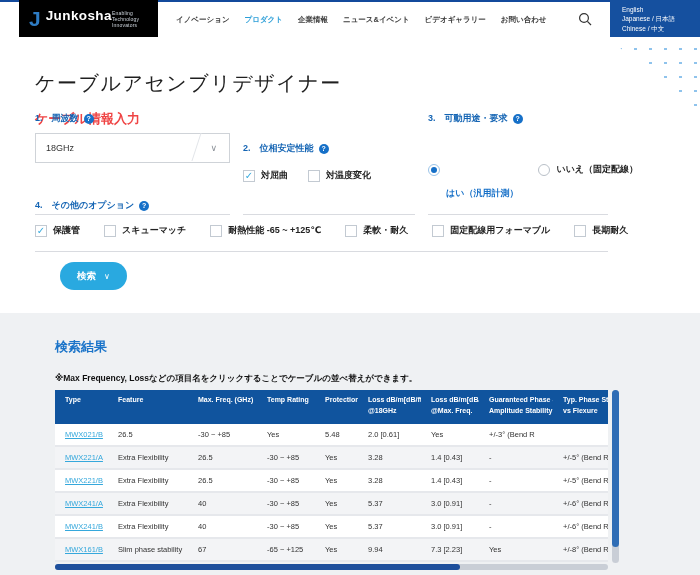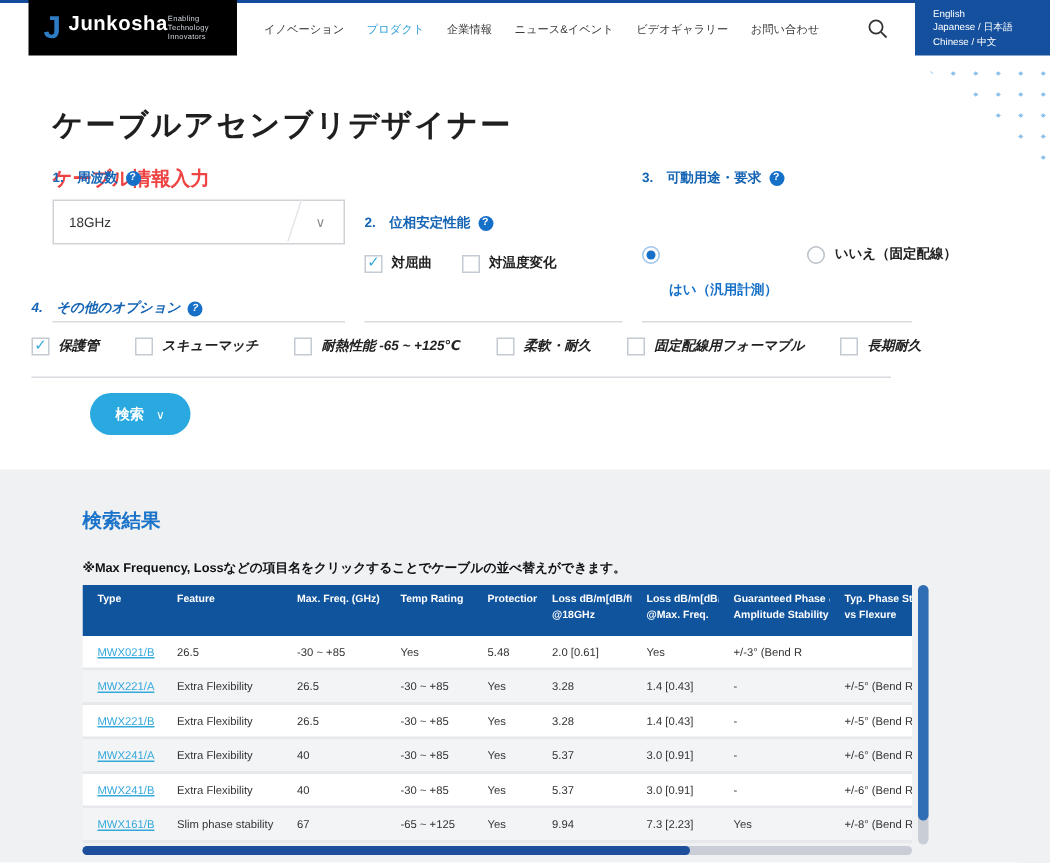--- a/index.html
+++ b/index.html
@@ -11,34 +11,34 @@
   }
   
   .topline{position:absolute;left:0;top:0;width:700px;height:2px;background:#134a9c;}
   .logo-box{position:absolute;left:19px;top:0;width:139px;height:37px;background:#000;
     display:flex;align-items:center;padding-left:10px;box-sizing:border-box;}
   .logo-mark{color:#2e7cc4;font-size:21px;font-weight:bold;line-height:1;margin-right:5px;}
   .brand-wrap{display:flex;flex-direction:row;}
   .brand{color:#fff;font-size:13.5px;font-weight:bold;letter-spacing:.4px;line-height:1.1;}
   .tagline{color:#cfd6de;font-size:5px;letter-spacing:.2px;margin-top:1px;}
   .nav{position:absolute;left:176px;top:2px;height:35px;display:flex;align-items:center;gap:15px;}
-  .nav-item{font-size:7.5px;font-weight:normal;color:#3a3a3a;cursor:pointer;white-space:nowrap;}
+  .nav-item{font-size:7.5px;font-weight:bold;color:#3a3a3a;cursor:pointer;white-space:nowrap;}
   .nav-item.active{color:#2d9fd8;}
   .search-btn{position:absolute;left:578px;top:12px;width:14px;height:14px;cursor:pointer;}
   .lang-box{position:absolute;left:610px;top:0;width:90px;height:37px;background:#15509f;
     box-sizing:border-box;padding:5px 0 0 12px;}
   .lang-line{color:#fff;font-size:6.5px;line-height:1.45;cursor:pointer;white-space:nowrap;}
   
   .dots{position:absolute;left:613px;top:42px;width:87px;height:72px;
     background-image:radial-gradient(circle,#8fc3ec 1.3px,rgba(143,195,236,0) 1.4px);
     background-size:15px 14px;
     clip-path:polygon(0 0,100% 0,100% 100%);}
   
   .page-title{position:absolute;left:35px;top:57px;font-size:20px;letter-spacing:1.5px;
-    color:#1f1f1f;font-weight:700;}
+    color:#1f1f1f;font-weight:400;}
   .form-heading{position:absolute;left:35px;top:99px;font-size:13px;font-weight:bold;color:#ef4444;}
   
   .fields-row{position:absolute;left:35px;top:112px;width:573px;display:flex;gap:13px;}
   .field{border-bottom:1px solid #d9dbe0;padding-bottom:14px;box-sizing:border-box;}
   .field.f1{width:195px;}
   .field.f2{width:172px;margin-top:30px;}
   .field.f3{width:180px;}
   .field-label{font-size:9px;font-weight:bold;color:#1565b4;display:flex;align-items:center;gap:5px;}
   .qicon{width:10px;height:10px;border-radius:50%;background:#1670c8;color:#fff;font-size:7px;
     display:inline-flex;align-items:center;justify-content:center;font-weight:bold;}
@@ -51,22 +51,22 @@
   .opt{display:flex;align-items:center;gap:6px;cursor:pointer;white-space:nowrap;}
   .opt-label{font-size:9px;font-weight:bold;color:#222;}
   .opt-label.sel{color:#1670c8;margin-top:48px;}
   .cb{width:12px;height:12px;border:1px solid #c3cad2;background:#fff;display:inline-flex;
     align-items:center;justify-content:center;font-size:10px;color:#35aade;line-height:1;box-sizing:border-box;}
   .radio{width:12px;height:12px;border-radius:50%;border:1px solid #b9c0c8;background:#fff;
     display:inline-flex;align-items:center;justify-content:center;box-sizing:border-box;}
   .radio.sel{border-color:#9cc4e8;}
   .radio .dot{width:6px;height:6px;border-radius:50%;background:#1670c8;display:none;}
   .radio.sel .dot{display:block;}
-  .field4{position:absolute;left:21px;top:199px;width:573px;border-bottom:1px solid #d9dbe0;
-    padding-bottom:14px;box-sizing:border-box;font-style:italic;}
+  .field4{position:absolute;left:35px;top:199px;width:573px;border-bottom:1px solid #d9dbe0;
+    padding-bottom:14px;box-sizing:border-box;}
   .field4 .opts{gap:24px;margin-top:12px;}
   .search-pill{position:absolute;left:60px;top:262px;width:67px;height:28px;border-radius:15px;
     background:#29a9e0;color:#fff;display:flex;align-items:center;justify-content:center;gap:8px;
     font-size:9.5px;font-weight:bold;cursor:pointer;}
   .search-pill .chev{font-size:8px;font-weight:normal;}
   
   .results{position:absolute;left:0;top:313px;width:700px;height:262px;background:#eff1f3;}
   .results-heading{position:absolute;left:55px;top:25px;font-size:13px;font-weight:bold;color:#1b74c9;}
   .results-note{position:absolute;left:55px;top:60px;font-size:8.5px;font-weight:bold;color:#111;}
   .table-wrap{position:absolute;left:55px;top:77px;width:553px;height:172px;overflow:hidden;}

